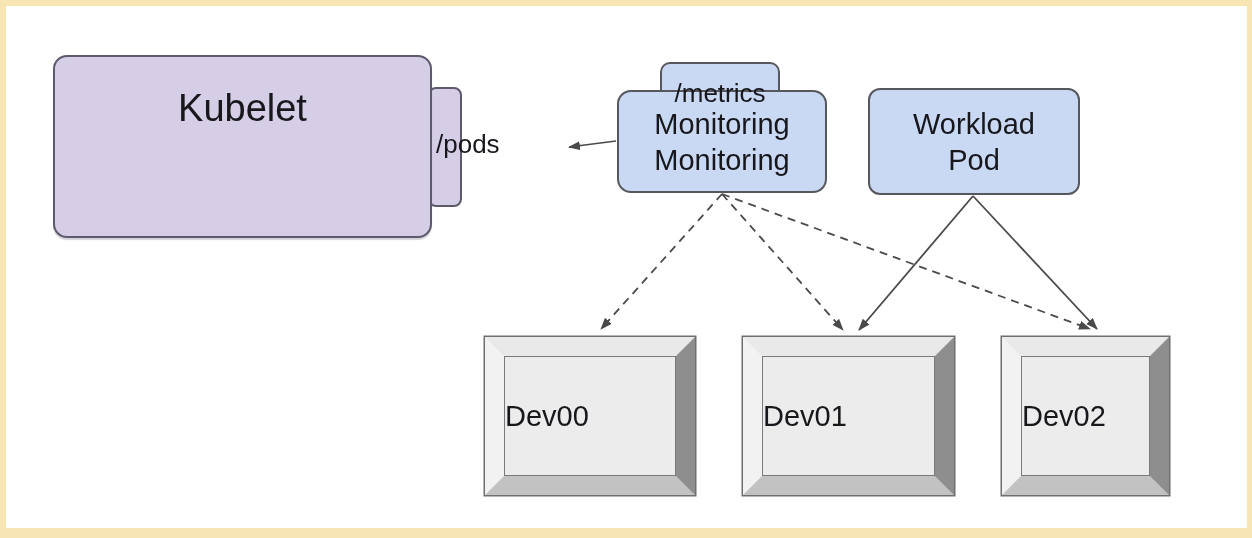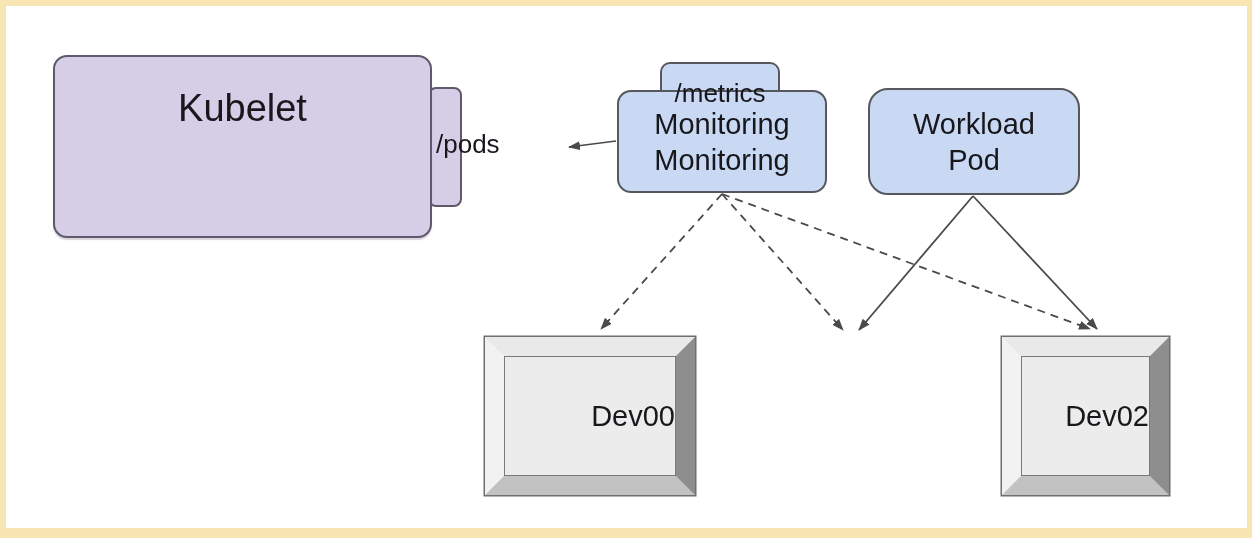--- a/index.html
+++ b/index.html
@@ -68,21 +68,21 @@
     background: #c9d9f4;
     border: 2px solid #56585e;
     border-radius: 14px;
     font-size: 29px;
     line-height: 36px;
   }
   .workload {
     left: 868px; top: 88px; width: 212px; height: 107px;
     background: #c9d9f4;
     border: 2px solid #56585e;
-    border-radius: 20px;
+    border-radius: 12px;
     font-size: 29px;
     line-height: 36px;
   }
   .endpoint-label {
     position: absolute;
     color: #17171c;
     font-size: 26px;
     z-index: 15;
     white-space: nowrap;
   }
@@ -104,21 +104,21 @@
     background: #ececec;
     box-shadow: 0 0 0 1.5px #6f6f6f;
     z-index: 10;
   }
   .device-face {
     position: absolute;
     inset: 0;
     border: 1.5px solid #7a7a7a;
     display: flex;
     align-items: center;
-    justify-content: flex-end;
+    justify-content: flex-start;
     font-size: 29px;
     color: #17171c;
   }
   .edges {
     position: absolute;
     left: 0; top: 0;
     width: 1252px;
     height: 538px;
     z-index: 20;
     pointer-events: none;
@@ -148,20 +148,25 @@
     <span>Workload</span>
     <span>Pod</span>
   </div>
 
   <div class="device" style="left:485px;width:210px;">
     <div class="device-face">
       <span>Dev00</span>
     </div>
   </div>
 
+  <div class="device" style="left:743px;width:211px;">
+    <div class="device-face">
+      <span>Dev01</span>
+    </div>
+  </div>
 
   <div class="device" style="left:1002px;width:167px;">
     <div class="device-face">
       <span>Dev02</span>
     </div>
   </div>
 
   <svg class="edges" viewBox="0 0 1252 538" xmlns="http://www.w3.org/2000/svg">
     <defs>
       <marker id="arrow" markerUnits="userSpaceOnUse" markerWidth="14" markerHeight="12" refX="11" refY="4.5" orient="auto">

